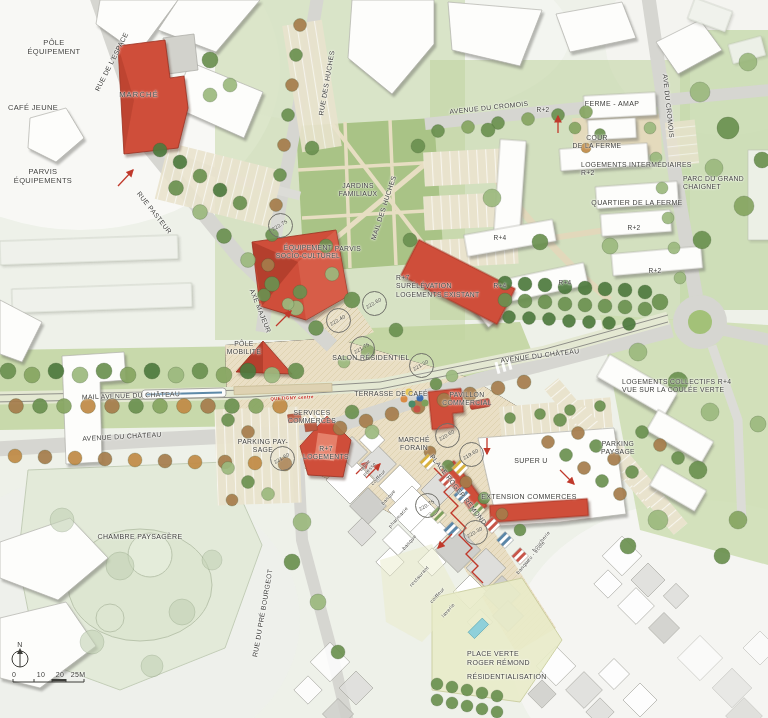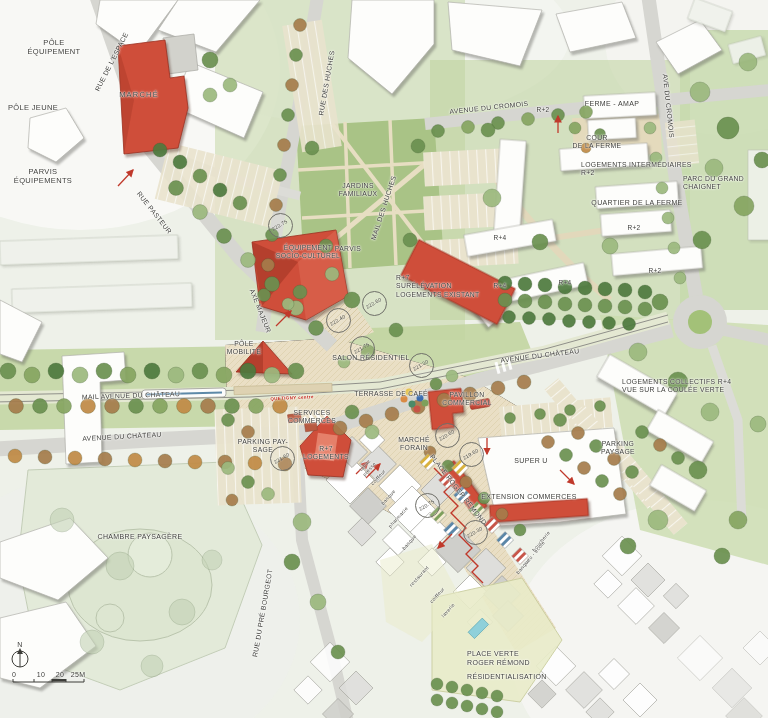--- a/index.html
+++ b/index.html
@@ -486,21 +486,21 @@
   <g stroke="#3c3c38" stroke-width="1">
     <path d="M13,682 H84"></path>
     <path d="M13,682 v-3 M34,682 v-3 M52,682 v-3 M66,682 v-3 M84,682 v-3"></path>
     <rect x="52" y="679" width="14" height="2.5" fill="#3c3c38" stroke="none"></rect>
   </g>
 </svg>
 
 <div class="label-layer">
       <div class="map-label" style="left: 54px; top: 47px; font-size: 7.5px; transform: translate(-50%, -50%) rotate(0deg);">PÔLE
 ÉQUIPEMENT</div>
-      <div class="map-label" style="left: 33px; top: 108px; font-size: 7.5px; transform: translate(-50%, -50%) rotate(0deg);">PÔLE JEUNE</div>
+      <div class="map-label" style="left: 33px; top: 108px; font-size: 7.5px; transform: translate(-50%, -50%) rotate(0deg);">CAFÉ JEUNE</div>
       <div class="map-label" style="left: 43px; top: 176px; font-size: 7.5px; transform: translate(-50%, -50%) rotate(0deg);">PARVIS
 ÉQUIPEMENTS</div>
       <div class="map-label" style="left: 139px; top: 95px; font-size: 7.5px; letter-spacing: 1.2px; transform: translate(-50%, -50%) rotate(0deg);">MARCHÉ</div>
       <div class="map-label" style="left: 112px; top: 62px; font-size: 6.8px; transform: translate(-50%, -50%) rotate(-63deg);">RUE DE L'ESPACE</div>
       <div class="map-label" style="left: 154px; top: 213px; font-size: 6.8px; transform: translate(-50%, -50%) rotate(52deg);">RUE PASTEUR</div>
       <div class="map-label" style="left: 327px; top: 83px; font-size: 6.8px; transform: translate(-50%, -50%) rotate(-80deg);">RUE DES HUCHES</div>
       <div class="map-label" style="left: 489px; top: 108px; font-size: 6.8px; transform: translate(-50%, -50%) rotate(-6deg);">AVENUE DU CROMOIS</div>
       <div class="map-label" style="left: 668px; top: 106px; font-size: 6.8px; transform: translate(-50%, -50%) rotate(84deg);">AVE DU CROMOIS</div>
       <div class="map-label" style="left: 612px; top: 104px; font-size: 7px; transform: translate(-50%, -50%) rotate(0deg);">FERME - AMAP</div>
       <div class="map-label" style="left: 543px; top: 110px; font-size: 6.5px; transform: translate(-50%, -50%) rotate(0deg);">R+2</div>

